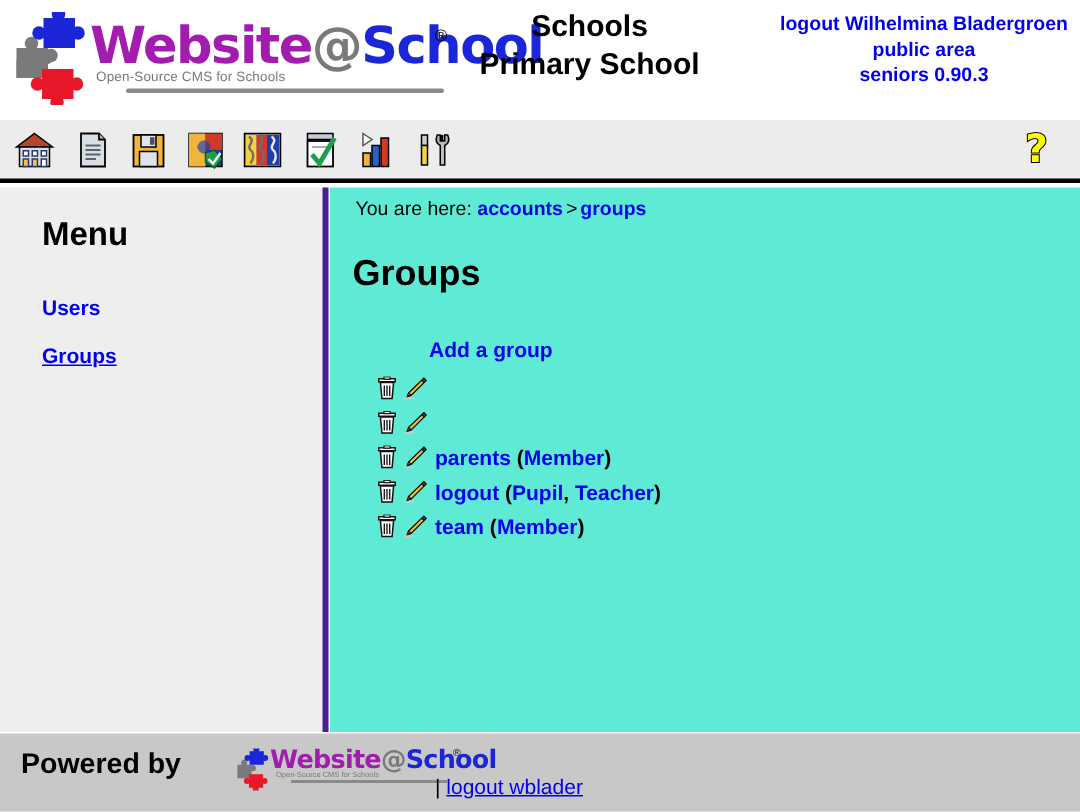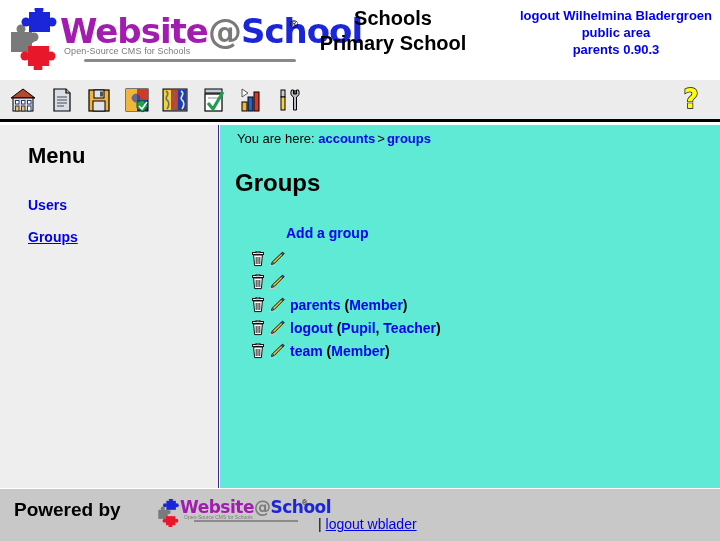--- a/index.html
+++ b/index.html
@@ -140,21 +140,21 @@
   #body-area {
     position: absolute;
     left: 0; top: 125px;
     width: 720px; height: 363px;
   }
   #sidebar {
     position: absolute;
     left: 0; top: 0;
     width: 219px; height: 363px;
     background: #eeeeee;
-    border-right: 1px solid #4c1d95;
+    border-right: 4px solid #4c1d95;
     box-sizing: border-box;
   }
   #menu-title {
     position: absolute;
     left: 28px; top: 18px;
     font-family: "Liberation Sans", sans-serif;
     font-size: 22px;
     font-weight: bold;
     color: #000000;
   }
@@ -316,21 +316,21 @@
     background: #8a8a8a;
   }
   .footer-reg {
     position: absolute;
     left: 146px; top: 4px;
     font-size: 7px;
     color: #000000;
   }
   #footer-logout {
     position: absolute;
-    left: 304px; top: 21px;
+    left: 276px; top: 21px;
     font-family: "Liberation Sans", sans-serif;
     font-size: 14px;
     color: #000000;
     white-space: nowrap;
   }
   #footer-logout a {
     color: #0000ee;
     text-decoration: underline;
   }
   .sep-bar { color: #000000; }
@@ -376,21 +376,21 @@
     </div>
 
     <div id="school-title">
       <div>Schools</div>
       <div>Primary School</div>
     </div>
 
     <div id="header-right">
       <div>logout Wilhelmina Bladergroen</div>
       <div>public area</div>
-      <div>parents 0.90.3</div>
+      <div>seniors 0.90.3</div>
     </div>
   </div>
 
   <div id="toolbar">
     <div class="tool-icons">
 
       <div class="tool-btn">
         <svg width="28" height="28" viewBox="0 0 28 28">
           <polygon points="14,3 26,12 2,12" fill="#b5472e" stroke="#000" stroke-width="1"></polygon>
           <rect x="4" y="12" width="20" height="13" fill="#d9dde4" stroke="#000" stroke-width="1"></rect>

